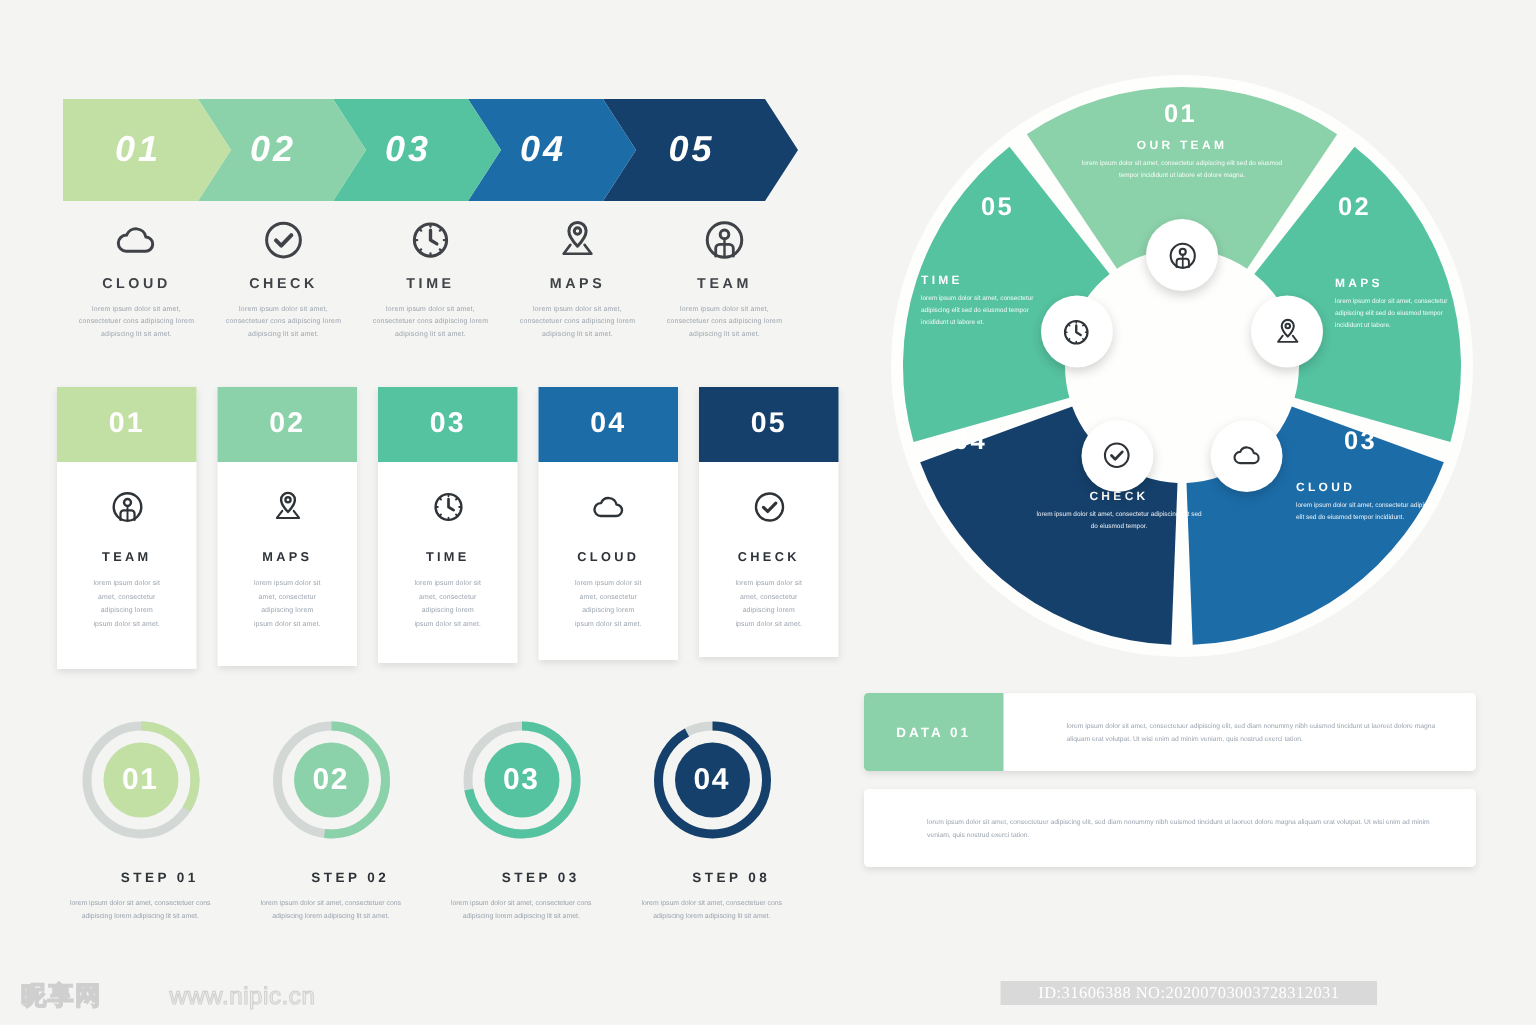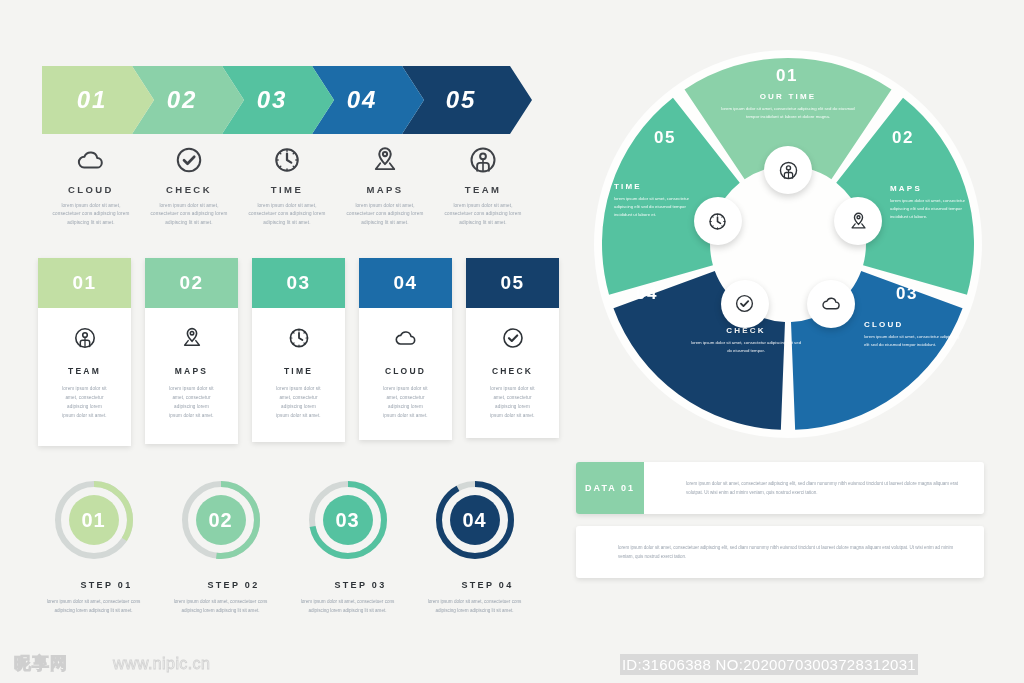--- a/index.html
+++ b/index.html
@@ -88,41 +88,41 @@
   .hub .ic { width: 21px; height: 21px; color: #2e3338; }
 
   
   .bars { position: absolute; left: 576px; top: 462px; width: 408px; }
   .bar {
     height: 52px; margin-bottom: 12px; display: flex;
     border-radius: 3px; overflow: hidden;
     box-shadow: 0 2px 5px rgba(0,0,0,.10); background: #ffffff;
   }
   .bar-key {
-    width: 68px; display: flex; align-items: center; justify-content: center;
+    width: 93px; display: flex; align-items: center; justify-content: center;
     color: #ffffff; font-size: 9px; font-weight: 700; letter-spacing: 2px;
   }
   .bar-body { flex: 1; display: flex; align-items: center; padding: 0 16px 0 42px; }
   .bar-body .desc { font-size: 4.5px; line-height: 2.1; color: #9aa3ae; }
 
   
   .footer { position: absolute; left: 0; bottom: 0; width: 936px; height: 40px; }
   .wm {
     position: absolute; left: 14px; top: 9px;
     display: flex; align-items: baseline; gap: 5px;
   }
   .wm .cn {
     font-size: 17px; font-weight: 700; color: transparent;
     -webkit-text-stroke: 1px #cfcfcf; letter-spacing: 1px;
   }
   .wm .url { font-size: 16px; color: transparent; -webkit-text-stroke: .8px #d2d2d2; letter-spacing: .4px; margin-left: 40px; }
   .idtag {
     position: absolute; right: 18px; top: 11px;
-    background: #d9d9d9; color: #ffffff; font-size: 15px;
-    padding: 2px 2px; letter-spacing: .3px;
+    background: #d9d9d9; color: #ffffff; font-size: 11px;
+    padding: 2px 25px; letter-spacing: .3px; font-family: Liberation Serif, serif;
   }
 </style>
 </head>
 <body>
 
 <div class="canvas">
 
   <div class="chevrons" id="chevrons">
       <div class="chev" style="left: 0px; width: 112px; z-index: 5;">
         <svg width="112" height="68" viewBox="0 0 112 68" style="position: absolute; left: 0px; top: 0px;">
@@ -302,40 +302,40 @@
       </div>
       <div class="step">
         <div class="ring">
           <svg width="88" height="88" viewBox="0 0 88 88">
             <circle cx="44" cy="44" r="36" fill="none" stroke="#d3d8d6" stroke-width="6"></circle>
             <circle cx="44" cy="44" r="36" fill="none" stroke="#15406b" stroke-width="6" stroke-dasharray="208.1 18.1" stroke-linecap="butt" transform="rotate(-90 44 44)"></circle>
             <circle cx="44" cy="44" r="25" fill="#15406b"></circle>
           </svg>
           <div class="lbl">04</div>
         </div>
-        <div class="ttl">STEP 04</div>
+        <div class="ttl">STEP 08</div>
         <div class="desc">lorem ipsum dolor sit amet, consectetuer cons adipiscing lorem adipiscing lit sit amet.</div>
       </div>
     </div>
 
   <div class="wheel" id="wheel">
       <svg width="392" height="392" viewBox="0 0 392 392">
         <circle cx="196" cy="196" r="194" fill="#ffffff" opacity=".85"></circle>
         <path d="M92.5290155169433 41.43688871497494 A186 186 0 0 1 299.47098448305667 41.43688871497494 L239.39105800902377 131.1832113966024 A78 78 0 0 0 152.60894199097623 131.18321139660242 Z" fill="#8bd1a9"></path>
         <path d="M311.0239615365051 49.83061786937526 A186 186 0 0 1 374.9725467964471 246.64412594954683 L271.05300349528426 217.2378592691648 A78 78 0 0 0 244.23585483788924 134.70316233231864 Z" fill="#55c2a0"></path>
         <path d="M370.5597022332774 260.22546501372744 A186 186 0 0 1 203.14013249027866 381.8629024523756 L198.99424910882652 273.94250748002844 A78 78 0 0 0 269.20245577524537 222.9332595218857 Z" fill="#1c6ca8"></path>
         <path d="M188.85986750972134 381.8629024523755 A186 186 0 0 1 21.44029776672261 260.22546501372744 L122.79754422475463 222.9332595218857 A78 78 0 0 0 193.00575089117348 273.94250748002844 Z" fill="#15406b"></path>
         <path d="M17.027453203552938 246.6441259495469 A186 186 0 0 1 80.976038463495 49.8306178693752 L147.76414516211082 134.70316233231864 A78 78 0 0 0 120.94699650471574 217.23785926916483 Z" fill="#55c2a0"></path>
       </svg>
       <div class="wheel-txt">
         <div class="seg-label" style="left: 184px; top: 18px;">
           <div class="num">01</div>
         </div>
         <div class="seg-label" style="left: 126px; top: 44px; width: 140px; text-align: center;">
-          <div class="ttl">OUR TIME</div>
+          <div class="ttl">OUR TEAM</div>
           <div class="desc">lorem ipsum dolor sit amet, consectetur adipiscing elit sed do eiusmod tempor incididunt ut labore et dolore magna.</div>
         </div>
         <div class="seg-label" style="left: 300px; top: 80px;">
           <div class="num">02</div>
         </div>
         <div class="seg-label" style="left: 298px; top: 136px; width: 88px; text-align: left;">
           <div class="ttl">MAPS</div>
           <div class="desc">lorem ipsum dolor sit amet, consectetur adipiscing elit sed do eiusmod tempor incididunt ut labore.</div>
         </div>
         <div class="seg-label" style="left: 304px; top: 236px;">

